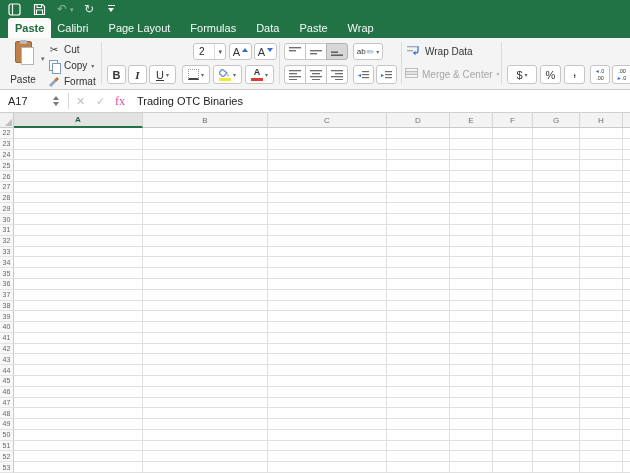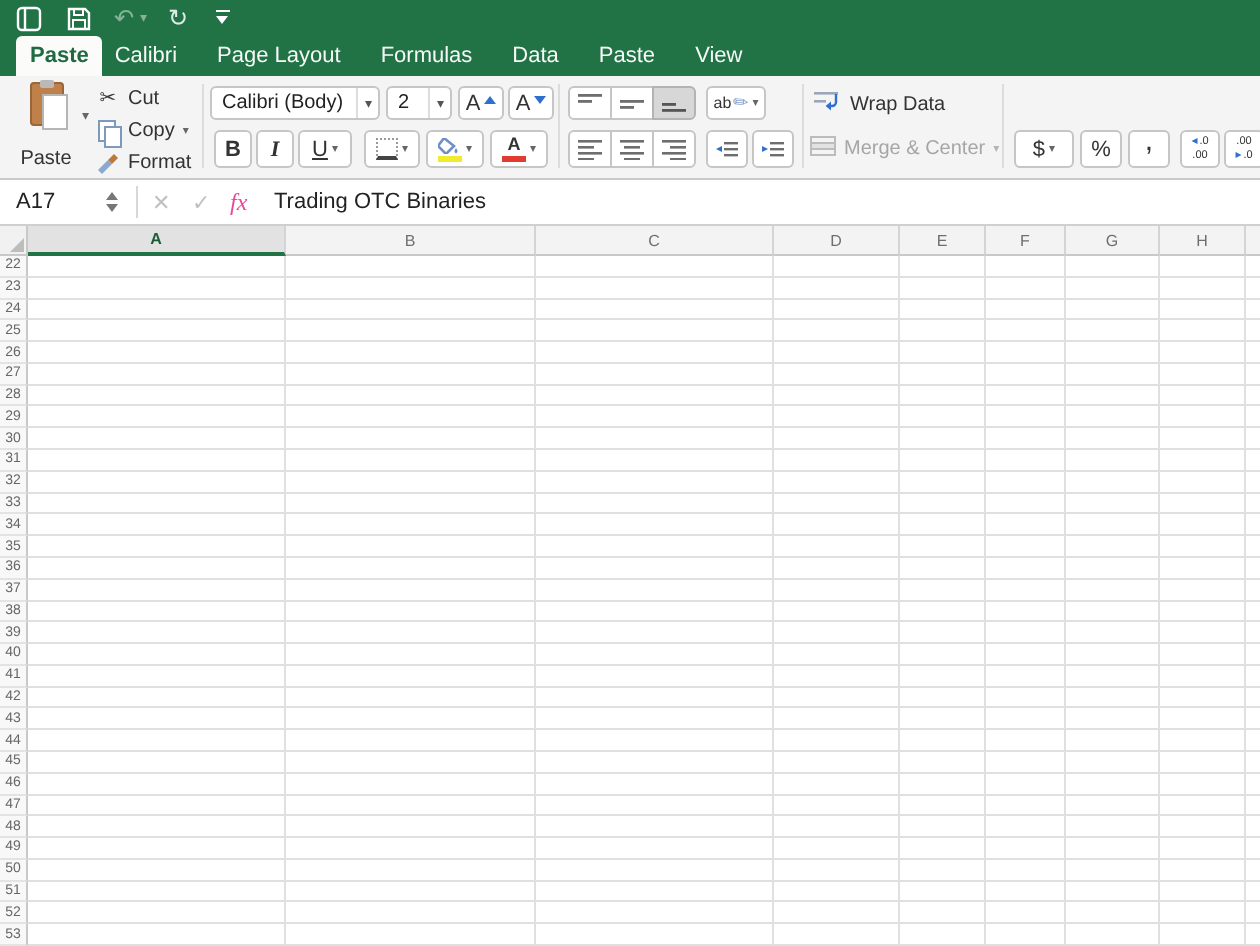--- a/index.html
+++ b/index.html
@@ -71,21 +71,21 @@
   .decbtn .dl{display:flex;align-items:center;gap:1px;}
 
   
   .formulabar{position:absolute;left:0;top:90px;width:630px;height:23px;background:#fff;border-bottom:1px solid #cfcfcf;font-size:11px;color:#222;}
   .fb{position:absolute;top:0;height:22px;display:flex;align-items:center;}
   .spinner{flex-direction:column;justify-content:center;gap:2px;}
   .sp-up{width:0;height:0;border-left:3px solid transparent;border-right:3px solid transparent;border-bottom:4px solid #777;}
   .sp-dn{width:0;height:0;border-left:3px solid transparent;border-right:3px solid transparent;border-top:4px solid #777;}
   .fdiv{position:absolute;top:3px;width:1px;height:16px;background:#d8d8d8;}
   .fbtn{color:#c0c0c0;font-size:11px;}
-  .fx{font-family:"Liberation Serif","DejaVu Serif",serif;font-style:italic;font-size:12px;color:#ec4899;}
+  .fx{font-family:"Liberation Serif","DejaVu Serif",serif;font-size:12px;color:#ec4899;}
 
   
   .sheet{position:absolute;left:0;top:113px;width:630px;bottom:0;background:#fff;overflow:hidden;}
   .corner{position:absolute;left:0;top:0;width:14px;height:15px;background:#f1f1f1;border-right:1px solid #c9c9c9;border-bottom:1px solid #c9c9c9;}
   .corner:after{content:"";position:absolute;right:1px;bottom:1px;border-left:7px solid transparent;border-bottom:7px solid #bdbdbd;}
   .col-headers{position:absolute;left:14px;top:0;height:15px;display:flex;}
   .colh{height:15px;border-right:1px solid #d4d4d4;border-bottom:1px solid #c9c9c9;background:#f3f3f3;font-size:8px;color:#6f6f6f;display:flex;align-items:center;justify-content:center;flex:none;}
   .colh.sel{background:#e2e2e2;border-bottom:2px solid var(--excel_green,#217346);color:#1c5c39;font-weight:700;}
   .rows{position:absolute;left:0;top:15px;right:0;bottom:0;}
   .row{display:flex;height:10.78125px;}
@@ -117,21 +117,21 @@
     <span class="rtoggle" style="left:107px"></span>
   </div>
 
   <div class="tabbar">
       <div class="tab active">Paste</div>
       <div class="tab">Calibri</div>
       <div class="tab">Page Layout</div>
       <div class="tab">Formulas</div>
       <div class="tab">Data</div>
       <div class="tab">Paste</div>
-      <div class="tab">View</div>
+      <div class="tab">Wrap</div>
     </div>
 
   <div class="ribbon">
 
     <div class="paste" style="left:6px;top:2px">
       <span class="clip"></span>
       <span class="plabel">Paste</span>
     </div>
     <span class="caret" style="left:41px;top:17px">▾</span>
 
@@ -149,24 +149,20 @@
         <svg width="12" height="12" viewBox="0 0 12 12">
             <path d="M1 9 L6 4 L8 6 L3 11 Z" fill="#8aa8d0"></path>
             <path d="M6 4 L9 1 L11 3 L8 6 Z" fill="#b97a3e"></path>
           </svg>
       </span>
       <span class="slabel">Format</span>
     </div>
 
     <span class="vsep" style="left:101px"></span>
 
-    <div class="combo" style="left:105px;top:5px;width:85px">
-      <span class="combo-txt">Calibri (Body)</span>
-      <span class="combo-caret">▾</span>
-    </div>
     <div class="combo" style="left:193px;top:5px;width:33px">
       <span class="combo-txt">2</span>
       <span class="combo-caret">▾</span>
     </div>
     <div class="rbtn" style="left:229px;top:5px;width:23px">
       <span>A</span>
         <i class="tri up"></i>
     </div>
     <div class="rbtn" style="left:254px;top:5px;width:23px">
       <span>A</span>

